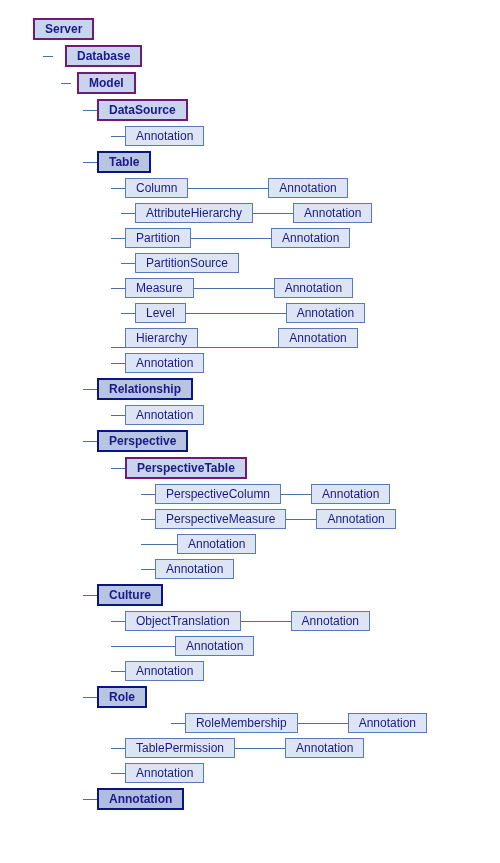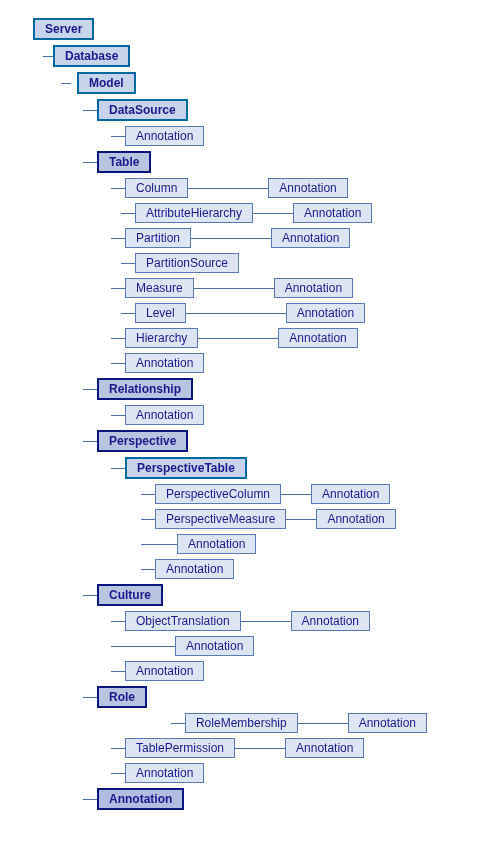--- a/index.html
+++ b/index.html
@@ -32,40 +32,40 @@
     .box {
       border: 1px solid #5a7ab5;
       background: #dde5f4;
       padding: 2px 10px;
       color: #1a1a8c;
       font-size: 12px;
       white-space: nowrap;
       text-align: center;
     }
     .box.bold {
-      border: 2px solid #0369a1;
+      border: 2px solid #701a75;
       background: #c8d3ec;
       font-weight: bold;
     }
     .box.bolder {
       border: 2px solid #0a1580;
       background: #b8c5e0;
       font-weight: bold;
     }
   </style>
 </head>
 <body>
 
 <div class="tree-container">
 
   <div class="row" style="margin-left:20px;">
     <div class="box bold">Server</div>
   </div>
 
-  <div class="row" style="margin-left:30px;">
+  <div class="row" style="margin-left:30px;gap:12px;">
     <div class="hline" style="width:10px;"></div>
     <div class="box bold">Database</div>
   </div>
 
   <div class="row" style="margin-left:48px;gap:6px;">
     <div class="hline" style="width:10px;"></div>
     <div class="box bold">Model</div>
   </div>
 
   <div class="row" style="margin-left:70px;">
@@ -116,21 +116,21 @@
     <div class="box">Annotation</div>
   </div>
 
   <div class="row" style="margin-left:108px;">
     <div class="hline" style="width:14px;"></div>
     <div class="box">Level</div>
     <div class="hline" style="width:100px;"></div>
     <div class="box">Annotation</div>
   </div>
 
-  <div class="row" style="margin-left:98px;">
+  <div class="row" style="margin-left:98px;align-items:flex-end;">
     <div class="hline" style="width:14px;"></div>
     <div class="box">Hierarchy</div>
     <div class="hline" style="width:80px;"></div>
     <div class="box">Annotation</div>
   </div>
 
   <div class="row" style="margin-left:98px;">
     <div class="hline" style="width:14px;"></div>
     <div class="box">Annotation</div>
   </div>

